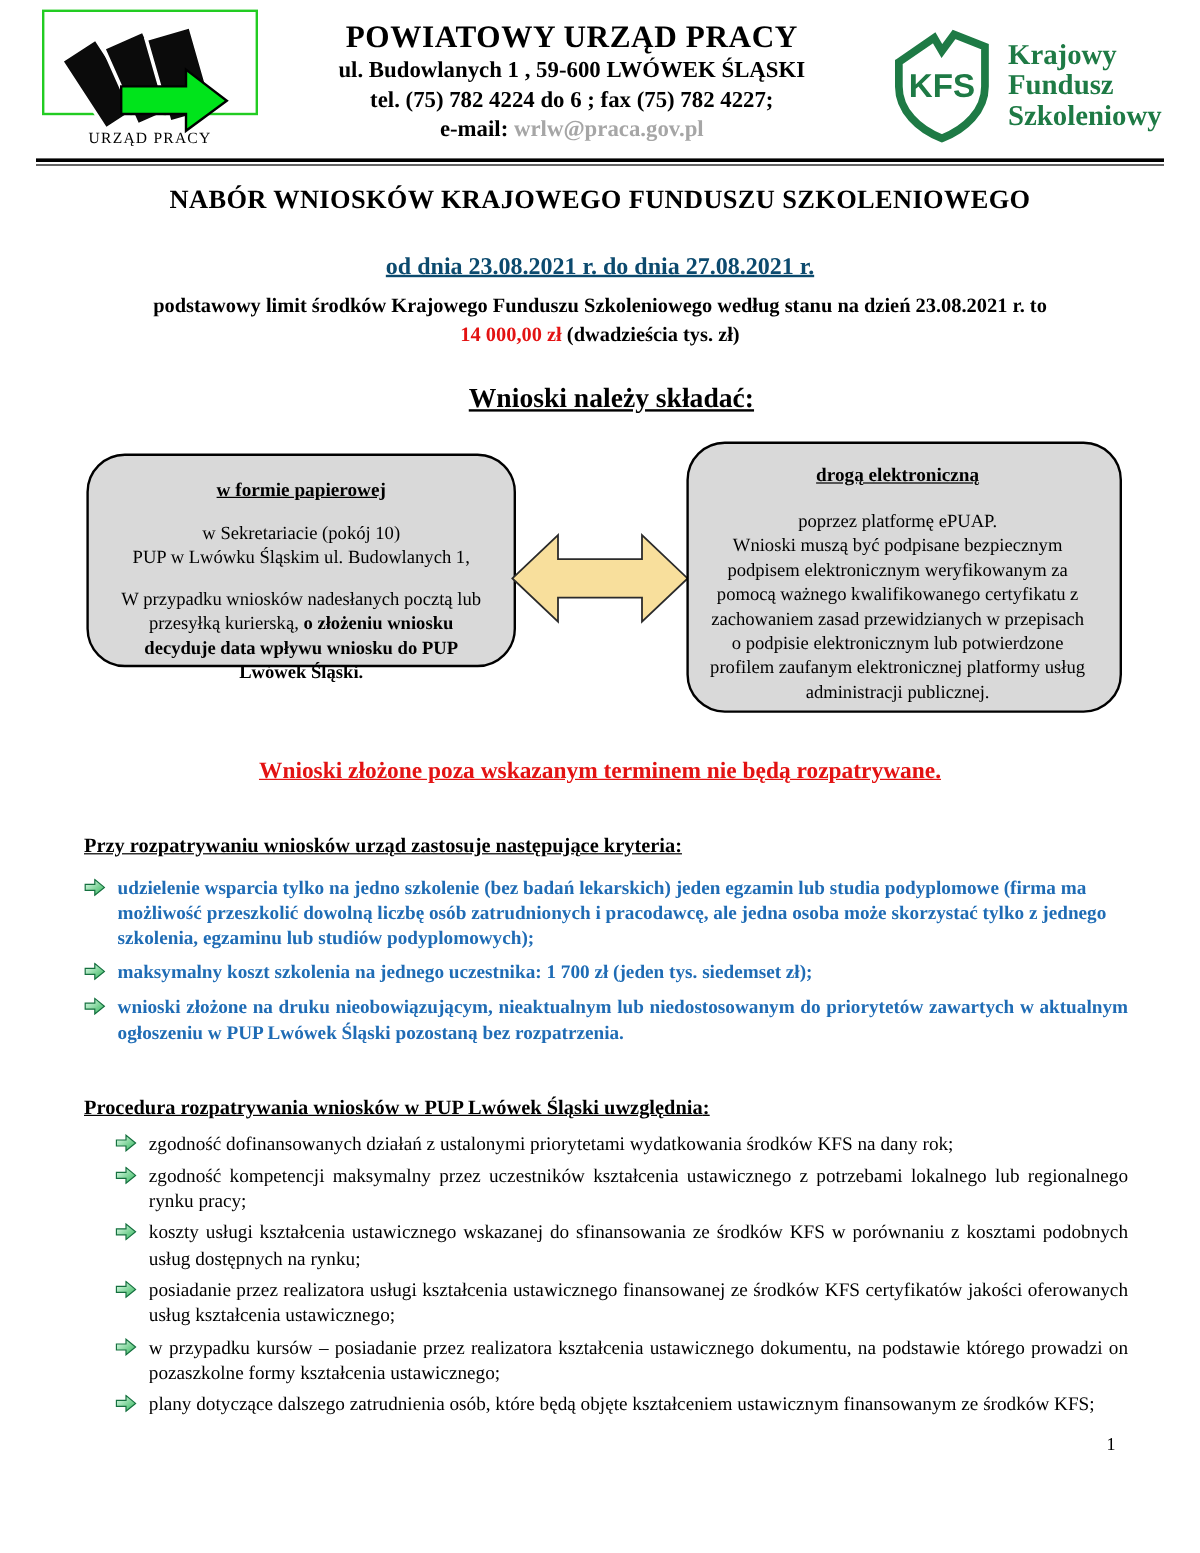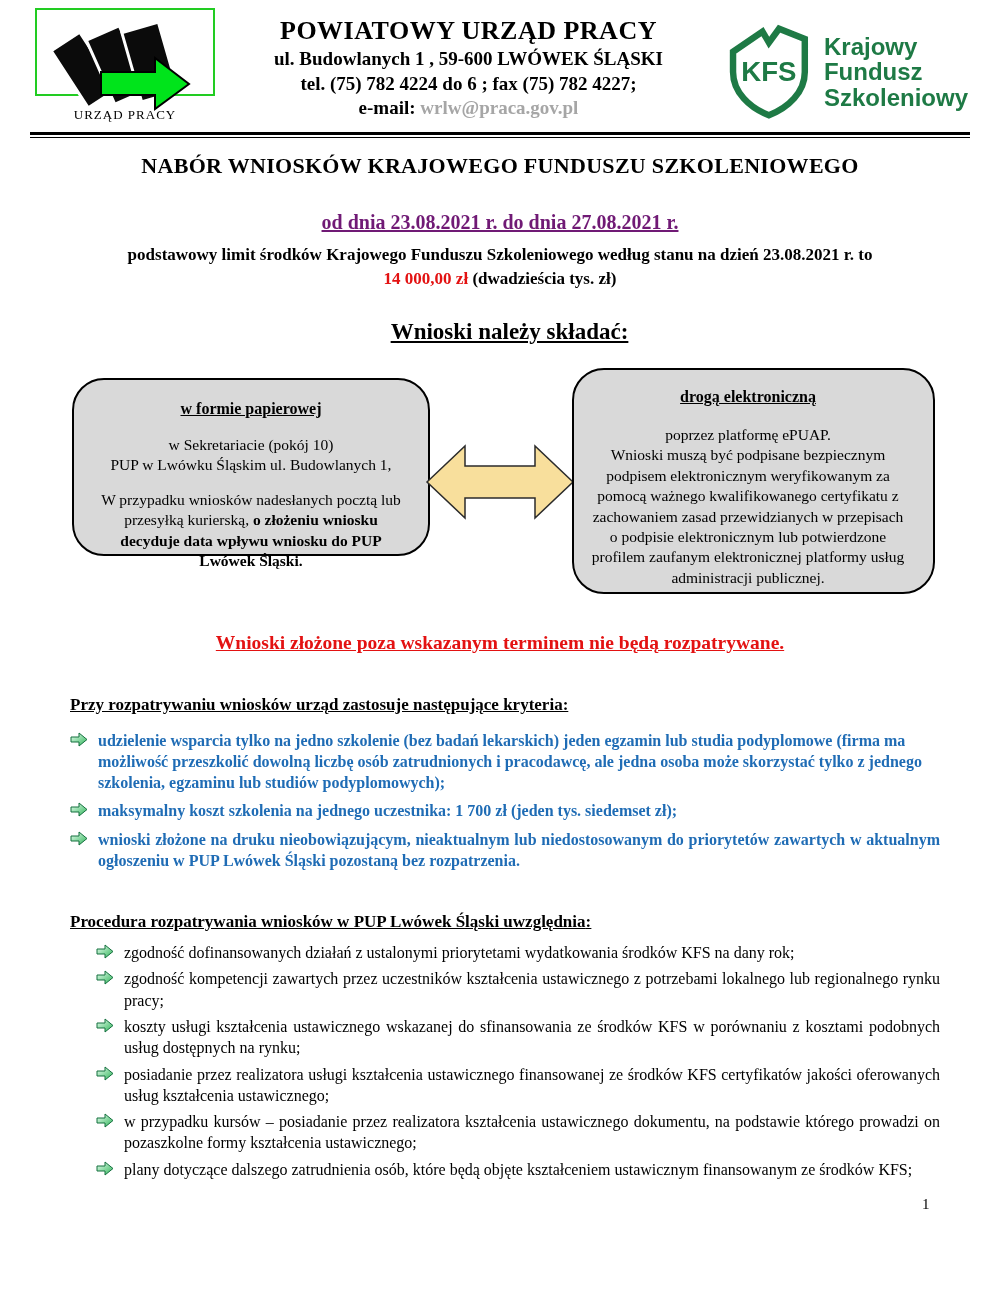--- a/index.html
+++ b/index.html
@@ -10,28 +10,28 @@
   .hdr { display:flex; align-items:flex-start; padding:8px 28px 0 35px; }
   .pup-logo { width:180px; height:88px; border:2px solid #22cc22; background:#fff; position:relative; flex:0 0 auto; }
   .pup-logo svg { display:block; }
   .hdr-center { flex:1 1 auto; text-align:center; padding-top:6px; line-height:1.28; }
   .org  { font-size:26px; font-weight:bold; letter-spacing:.5px; }
   .addr, .tel, .ids { font-size:19px; font-weight:bold; }
   .mail { font-size:19px; font-weight:bold; }
   .mail .email { color:#a6a6a6; font-weight:bold; }
   .ids span + span { margin-left:22px; }
   .kfs { flex:0 0 auto; display:flex; align-items:center; gap:10px; margin-top:14px; margin-right:4px; }
-  .kfs-lines { font-family:Liberation Sans, sans-serif; font-weight:bold; font-size:24px; line-height:1.06; color:#1e7a45; }
+  .kfs-lines { font-family:Liberation Serif, serif; font-weight:bold; font-size:24px; line-height:1.06; color:#1e7a45; }
 
   
   .rule { margin:10px 30px 0 30px; border-top:3px solid #000; border-bottom:1px solid #000; height:6px; }
 
   
   h1.title { text-align:center; font-size:22px; font-weight:bold; margin-top:15px; letter-spacing:.3px; }
-  .dates { text-align:center; font-size:20px; font-weight:bold; color:#701a75; text-decoration:underline; margin-top:32px; }
+  .dates { text-align:center; font-size:20px; font-weight:bold; color:#0c4a6e; text-decoration:underline; margin-top:32px; }
   .limit { text-align:center; font-size:17px; font-weight:bold; margin-top:9px; line-height:1.4; }
   .limit .red { color:#e31212; }
   h2.submit { text-align:center; font-size:23px; font-weight:bold; text-decoration:underline; margin-top:28px;padding-left:19px; }
 
   
   .boxes { position:relative; height:238px; margin-top:23px; }
   .gbox { position:absolute; background:#d9d9d9; border:2px solid #000; border-radius:32px; text-align:center; font-size:15.5px; line-height:1.32; }
   .gbox .btitle { font-weight:bold; text-decoration:underline; font-size:16px; }
   .box-paper { left:72px; top:10px; width:358px; height:178px; padding:18px 20px 0 20px; }
   .box-paper .btitle { margin-bottom:16px; }
@@ -170,21 +170,21 @@
       <li>
         <span class="ico"><svg width="18" height="15" viewBox="0 0 18 15">
               <polygon points="1,5 9,5 9,1 17,7.5 9,14 9,10 1,10" fill="url(#bulletGrad)" stroke="#15703f" stroke-width="1"></polygon>
             </svg></span>
         <span class="txt">zgodność dofinansowanych działań z ustalonymi priorytetami wydatkowania środków KFS na dany rok;</span>
       </li>
       <li>
         <span class="ico"><svg width="18" height="15" viewBox="0 0 18 15">
               <polygon points="1,5 9,5 9,1 17,7.5 9,14 9,10 1,10" fill="url(#bulletGrad)" stroke="#15703f" stroke-width="1"></polygon>
             </svg></span>
-        <span class="txt">zgodność kompetencji zawartych przez uczestników kształcenia ustawicznego z potrzebami lokalnego lub regionalnego rynku pracy;</span>
+        <span class="txt">zgodność kompetencji maksymalny przez uczestników kształcenia ustawicznego z potrzebami lokalnego lub regionalnego rynku pracy;</span>
       </li>
       <li>
         <span class="ico"><svg width="18" height="15" viewBox="0 0 18 15">
               <polygon points="1,5 9,5 9,1 17,7.5 9,14 9,10 1,10" fill="url(#bulletGrad)" stroke="#15703f" stroke-width="1"></polygon>
             </svg></span>
         <span class="txt">koszty usługi kształcenia ustawicznego wskazanej do sfinansowania ze środków KFS w porównaniu z kosztami podobnych usług dostępnych na rynku;</span>
       </li>
       <li>
         <span class="ico"><svg width="18" height="15" viewBox="0 0 18 15">
               <polygon points="1,5 9,5 9,1 17,7.5 9,14 9,10 1,10" fill="url(#bulletGrad)" stroke="#15703f" stroke-width="1"></polygon>

